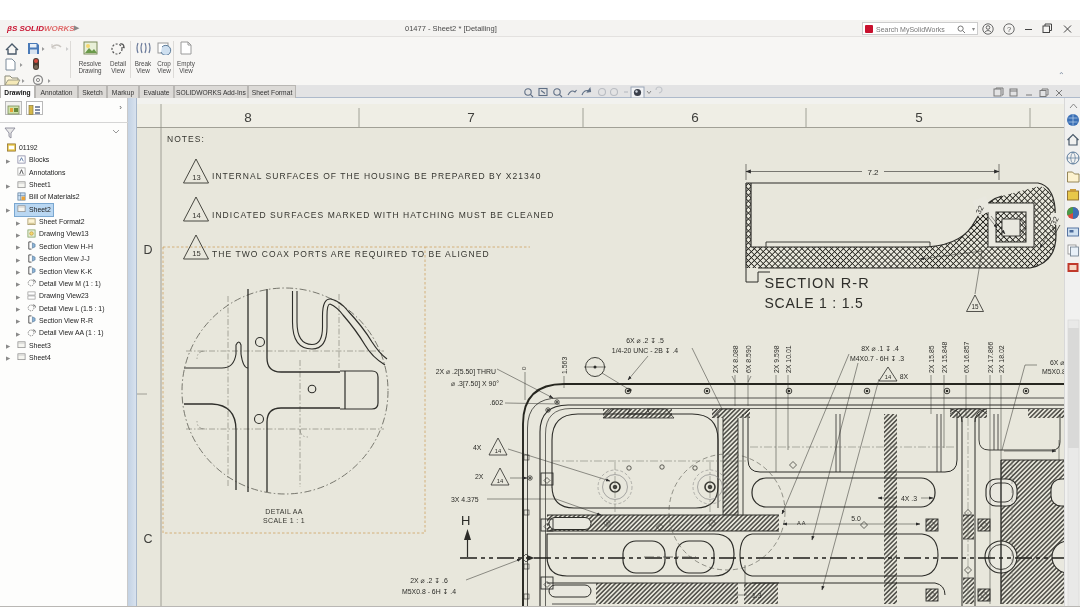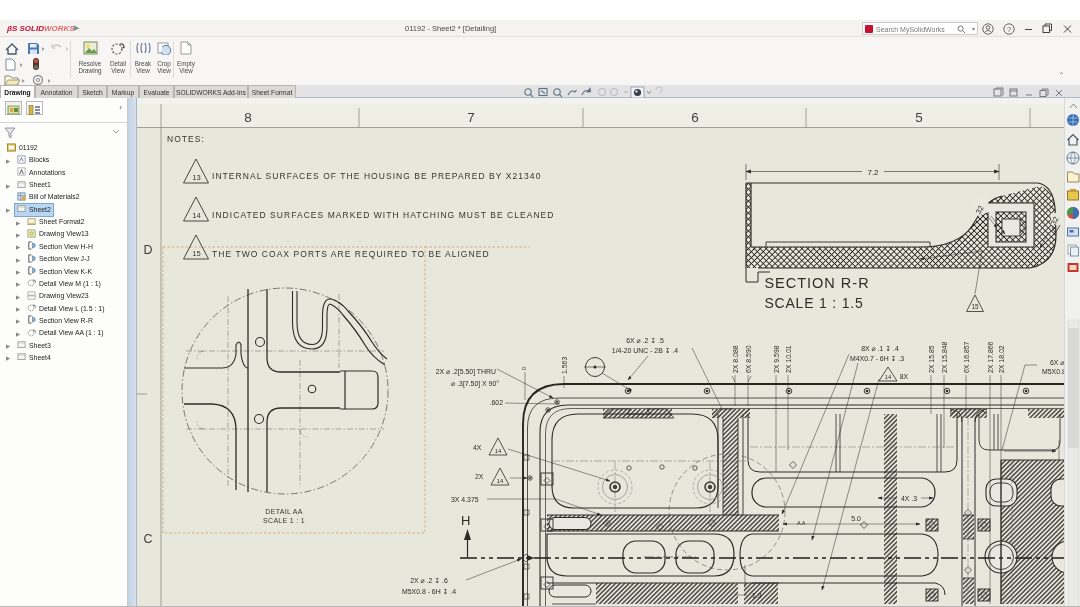--- a/index.html
+++ b/index.html
@@ -49,21 +49,21 @@
 .sheettab.active { background:#fff; font-weight:bold; color:#000;}
 #statusbar { position:absolute; left:0; top:596px; width:1080px; height:8px; background:#f1f0ee; font-size:6.5px; color:#3a3a3a; border-top:1px solid #dddcda;}
 #blueline { position:absolute; left:0; top:604px; width:1080px; height:3px; background:#25608b; }
 </style>
 </head>
 <body>
 <div id="app">
   <div id="titlebar">
     <div class="swlogo">βS SOLID<span style="color:#e06a6a">WORKS</span></div>
     <div class="swarrow">▶</div>
-    <div class="title-text">01192 - Sheet2 * [Detailing]</div>
+    <div class="title-text">01477 - Sheet2 * [Detailing]</div>
     <div class="searchbox">
       <div class="redicon"></div>
       <div class="stext">Search MySolidWorks</div>
       <svg style="position:absolute;right:11px;top:2px;" width="9" height="9" viewBox="0 0 9 9">
           <circle cx="3.6" cy="3.6" r="2.6" fill="none" stroke="#777" stroke-width="1"></circle>
           <path d="M5.6,5.6 L8,8" stroke="#777" stroke-width="1"></path>
         </svg>
       <div class="dd">▾</div>
     </div>
     <svg style="position:absolute;left:975px;top:0;" width="105" height="17" viewBox="0 0 105 17">

